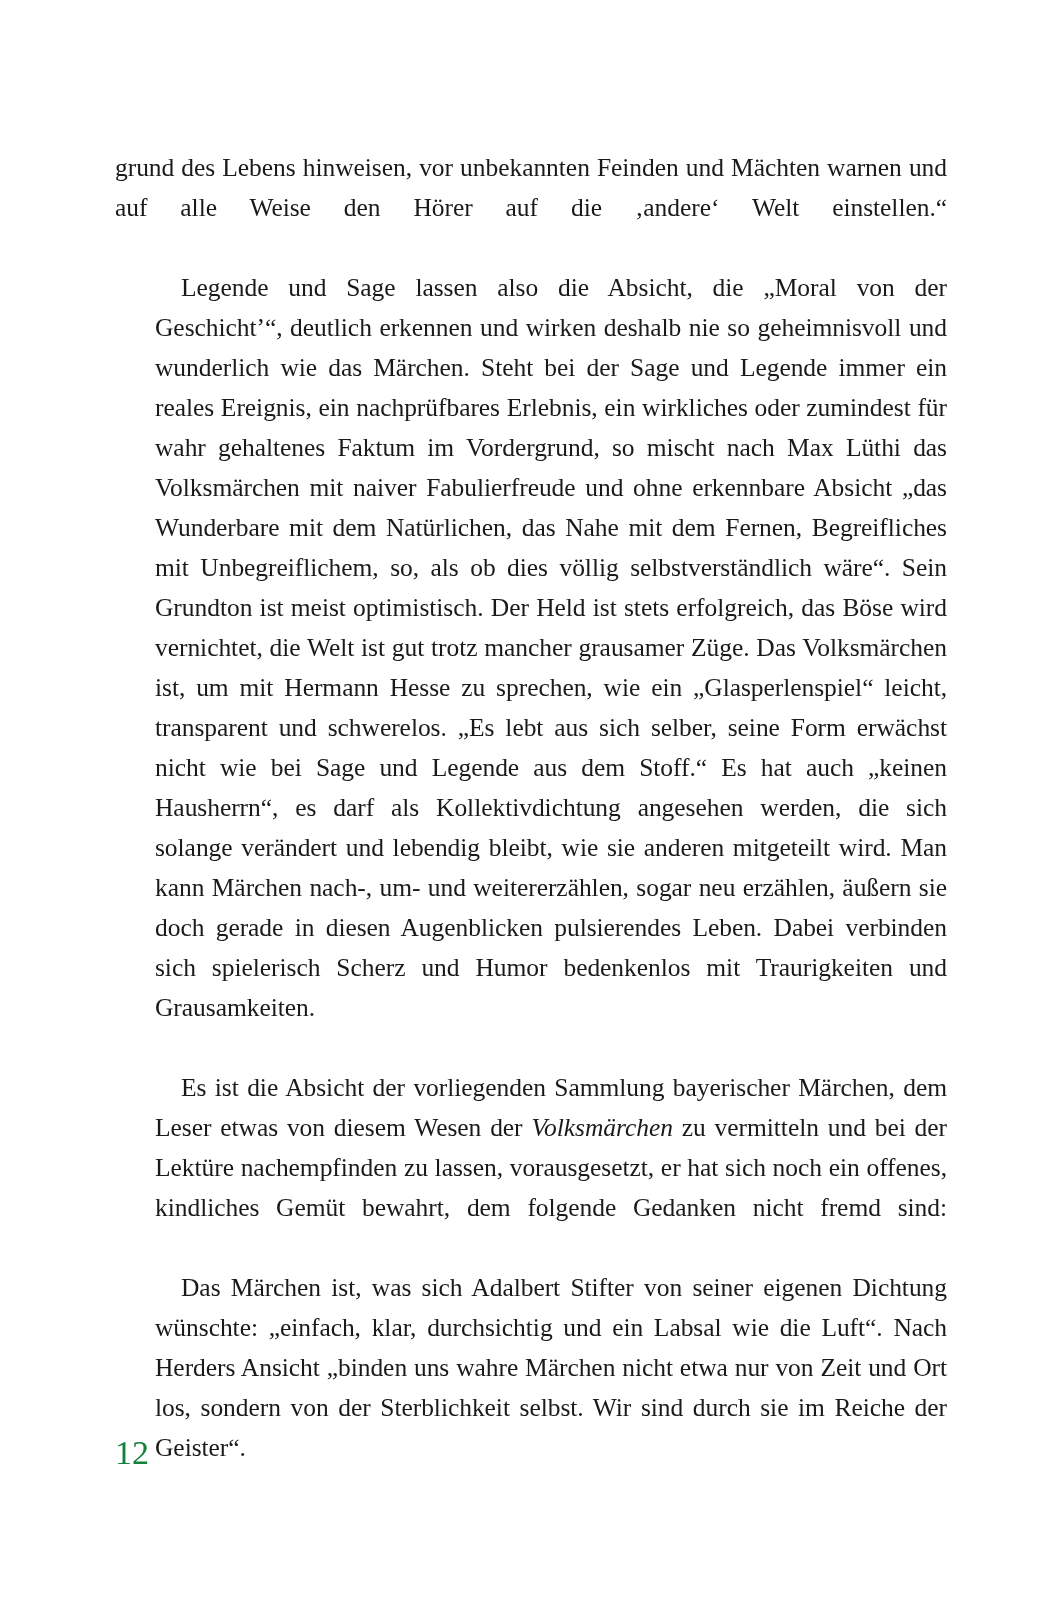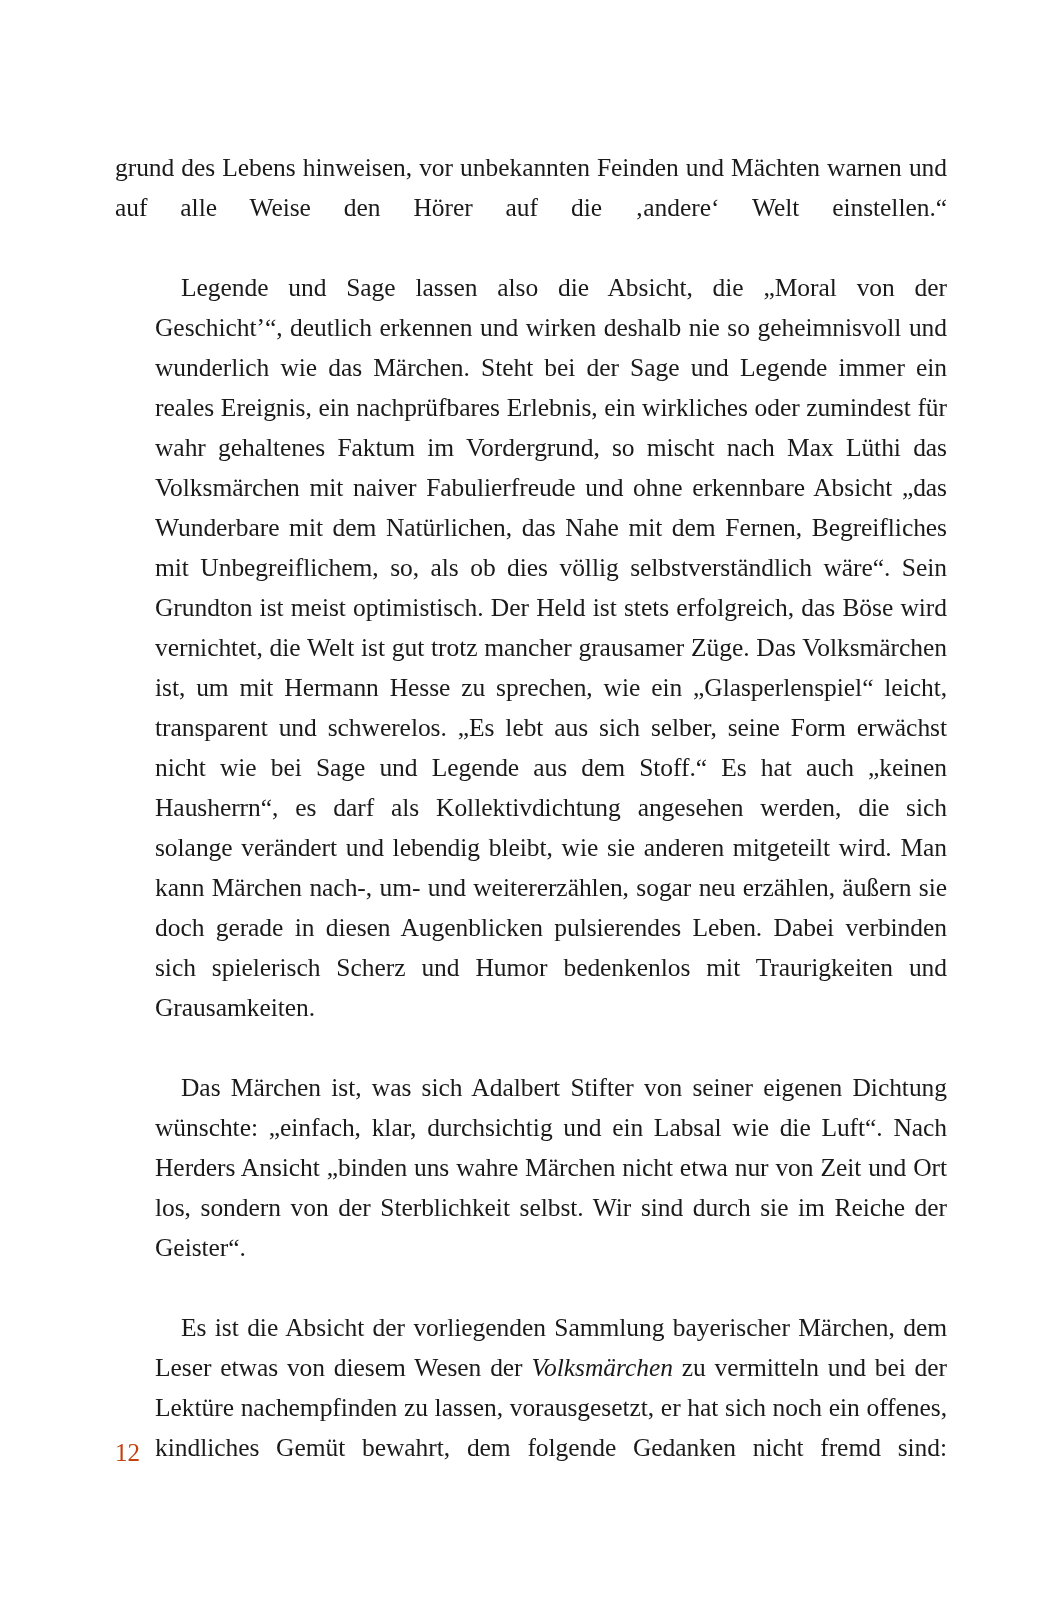--- a/index.html
+++ b/index.html
@@ -58,38 +58,38 @@
   }
 
   em.italic-title {
     font-style: italic;
   }
 
   #page-number {
     position: absolute;
     left: 115px;
     top: 1437px;
-    font-size: 25px;
+    font-size: 34px;
     line-height: 32px;
-    color: #c2410c;
+    color: #15803d;
     font-family: "Liberation Serif", "DejaVu Serif", serif;
   }
 </style>
 </head>
 <body>
 
 <div id="page">
 
   <div id="text-block">
 
     <p class="para">grund des Lebens hinweisen, vor unbekannten Feinden und Mächten warnen und auf alle Weise den Hörer auf die ‚andere‘ Welt einstellen.“</p>
 
     <p class="para indent">Legende und Sage lassen also die Absicht, die „Moral von der Geschicht’“, deutlich erkennen und wirken deshalb nie so geheimnisvoll und wunderlich wie das Märchen. Steht bei der Sage und Legende immer ein reales Ereignis, ein nachprüfbares Erlebnis, ein wirkliches oder zumindest für wahr gehaltenes Faktum im Vordergrund, so mischt nach Max Lüthi das Volksmärchen mit naiver Fabulierfreude und ohne erkennbare Absicht „das Wunderbare mit dem Natürlichen, das Nahe mit dem Fernen, Begreifliches mit Unbegreiflichem, so, als ob dies völlig selbstverständlich wäre“. Sein Grundton ist meist optimistisch. Der Held ist stets erfolgreich, das Böse wird vernichtet, die Welt ist gut trotz mancher grausamer Züge. Das Volksmärchen ist, um mit Hermann Hesse zu sprechen, wie ein „Glasperlenspiel“ leicht, transparent und schwerelos. „Es lebt aus sich selber, seine Form erwächst nicht wie bei Sage und Legende aus dem Stoff.“ Es hat auch „keinen Hausherrn“, es darf als Kollektivdichtung angesehen werden, die sich solange verändert und lebendig bleibt, wie sie anderen mitgeteilt wird. Man kann Märchen nach-, um- und weitererzählen, sogar neu erzählen, äußern sie doch gerade in diesen Augenblicken pulsierendes Leben. Dabei verbinden sich spielerisch Scherz und Humor bedenkenlos mit Traurigkeiten und Grausamkeiten.</p>
 
+    <p class="para indent"><span>Es ist die Absicht der vorliegenden Sammlung bayerischer Märchen, dem Leser etwas von diesem Wesen der </span><em class="italic-title">Volksmärchen</em><span> zu vermitteln und bei der Lektüre nachempfinden zu lassen, vorausgesetzt, er hat sich noch ein offenes, kindliches Gemüt bewahrt, dem folgende Gedanken nicht fremd sind:</span></p>
+
     <p class="para indent">Das Märchen ist, was sich Adalbert Stifter von seiner eigenen Dichtung wünschte: „einfach, klar, durchsichtig und ein Labsal wie die Luft“. Nach Herders Ansicht „binden uns wahre Märchen nicht etwa nur von Zeit und Ort los, sondern von der Sterblichkeit selbst. Wir sind durch sie im Reiche der Geister“.</p>
-
-    <p class="para indent"><span>Es ist die Absicht der vorliegenden Sammlung bayerischer Märchen, dem Leser etwas von diesem Wesen der </span><em class="italic-title">Volksmärchen</em><span> zu vermitteln und bei der Lektüre nachempfinden zu lassen, vorausgesetzt, er hat sich noch ein offenes, kindliches Gemüt bewahrt, dem folgende Gedanken nicht fremd sind:</span></p>
 
   </div>
 
   <div id="page-number">12</div>
 
 </div>
 
 </body></html>

